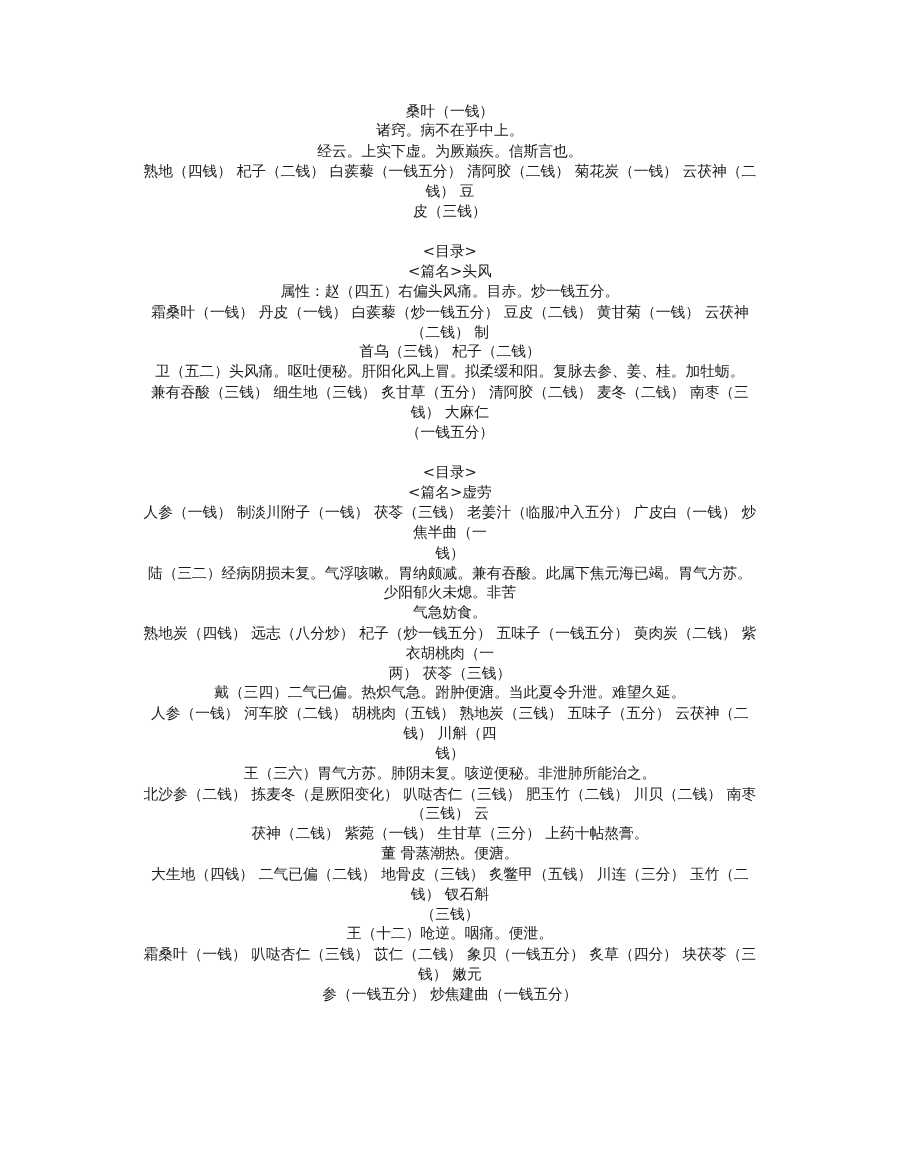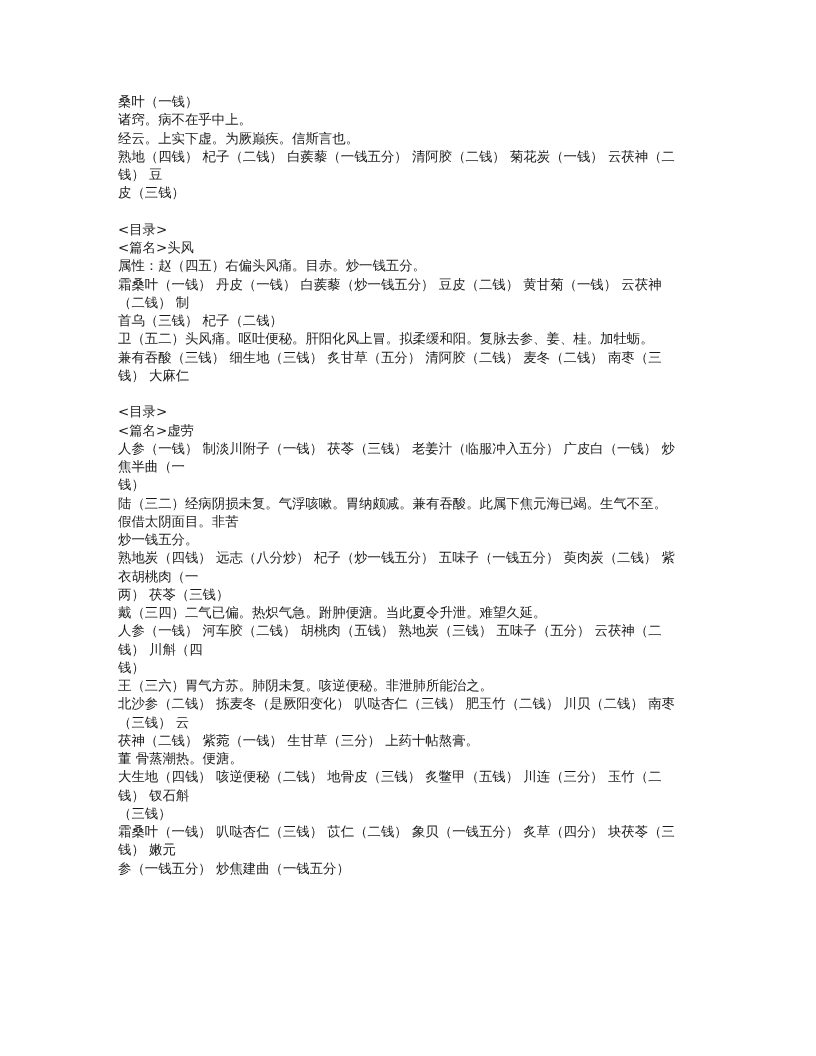--- a/index.html
+++ b/index.html
@@ -6,20 +6,21 @@
   body { width: 816px; height: 1056px; position: relative; overflow: hidden; }
   .page {
     position: absolute;
     left: 118px;
     top: 93px;
     width: 582px;
     font-family: "DejaVu Serif", "Liberation Serif", serif;
     font-size: 13.4px;
     line-height: 18.26px;
     color: #1a1a1a;
+    text-align: center;
   }
   .line { white-space: pre; height: 18.26px; }
   .blank { height: 18.26px; }
 </style>
 </head>
 <body>
 
 <div class="page">
   <div class="line">桑叶（一钱）</div>
   <div class="line">诸窍。病不在乎中上。</div>
@@ -30,40 +31,42 @@
   <div class="blank"></div>
   <div class="line">&lt;目录&gt;</div>
   <div class="line">&lt;篇名&gt;头风</div>
   <div class="line">属性：赵（四五）右偏头风痛。目赤。炒一钱五分。</div>
   <div class="line">霜桑叶（一钱） 丹皮（一钱） 白蒺藜（炒一钱五分） 豆皮（二钱） 黄甘菊（一钱） 云茯神</div>
   <div class="line">（二钱） 制</div>
   <div class="line">首乌（三钱） 杞子（二钱）</div>
   <div class="line">卫（五二）头风痛。呕吐便秘。肝阳化风上冒。拟柔缓和阳。复脉去参、姜、桂。加牡蛎。</div>
   <div class="line">兼有吞酸（三钱） 细生地（三钱） 炙甘草（五分） 清阿胶（二钱） 麦冬（二钱） 南枣（三</div>
   <div class="line">钱） 大麻仁</div>
+  <div class="line">（一钱五分）</div>
   <div class="blank"></div>
   <div class="line">&lt;目录&gt;</div>
   <div class="line">&lt;篇名&gt;虚劳</div>
   <div class="line">人参（一钱） 制淡川附子（一钱） 茯苓（三钱） 老姜汁（临服冲入五分） 广皮白（一钱） 炒</div>
   <div class="line">焦半曲（一</div>
   <div class="line">钱）</div>
-  <div class="line">陆（三二）经病阴损未复。气浮咳嗽。胃纳颇减。兼有吞酸。此属下焦元海已竭。生气不至。</div>
-  <div class="line">假借太阴面目。非苦</div>
-  <div class="line">炒一钱五分。</div>
+  <div class="line">陆（三二）经病阴损未复。气浮咳嗽。胃纳颇减。兼有吞酸。此属下焦元海已竭。胃气方苏。</div>
+  <div class="line">少阳郁火未熄。非苦</div>
+  <div class="line">气急妨食。</div>
   <div class="line">熟地炭（四钱） 远志（八分炒） 杞子（炒一钱五分） 五味子（一钱五分） 萸肉炭（二钱） 紫</div>
   <div class="line">衣胡桃肉（一</div>
   <div class="line">两） 茯苓（三钱）</div>
   <div class="line">戴（三四）二气已偏。热炽气急。跗肿便溏。当此夏令升泄。难望久延。</div>
   <div class="line">人参（一钱） 河车胶（二钱） 胡桃肉（五钱） 熟地炭（三钱） 五味子（五分） 云茯神（二</div>
   <div class="line">钱） 川斛（四</div>
   <div class="line">钱）</div>
   <div class="line">王（三六）胃气方苏。肺阴未复。咳逆便秘。非泄肺所能治之。</div>
   <div class="line">北沙参（二钱） 拣麦冬（是厥阳变化） 叭哒杏仁（三钱） 肥玉竹（二钱） 川贝（二钱） 南枣</div>
   <div class="line">（三钱） 云</div>
   <div class="line">茯神（二钱） 紫菀（一钱） 生甘草（三分） 上药十帖熬膏。</div>
   <div class="line">董 骨蒸潮热。便溏。</div>
-  <div class="line">大生地（四钱） 咳逆便秘（二钱） 地骨皮（三钱） 炙鳖甲（五钱） 川连（三分） 玉竹（二</div>
+  <div class="line">大生地（四钱） 二气已偏（二钱） 地骨皮（三钱） 炙鳖甲（五钱） 川连（三分） 玉竹（二</div>
   <div class="line">钱） 钗石斛</div>
   <div class="line">（三钱）</div>
+  <div class="line">王（十二）呛逆。咽痛。便泄。</div>
   <div class="line">霜桑叶（一钱） 叭哒杏仁（三钱） 苡仁（二钱） 象贝（一钱五分） 炙草（四分） 块茯苓（三</div>
   <div class="line">钱） 嫩元</div>
   <div class="line">参（一钱五分） 炒焦建曲（一钱五分）</div>
 </div>
 
 </body></html>

